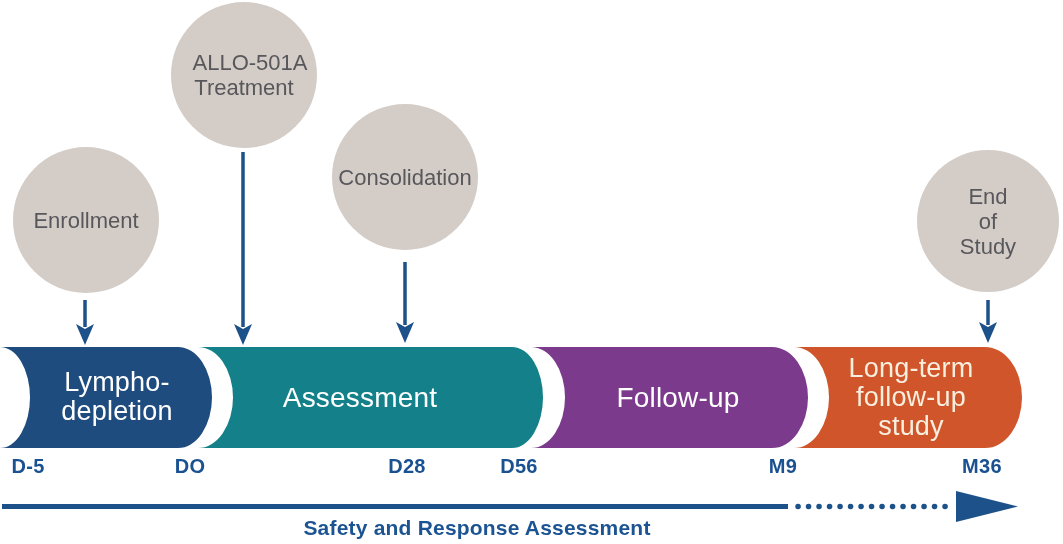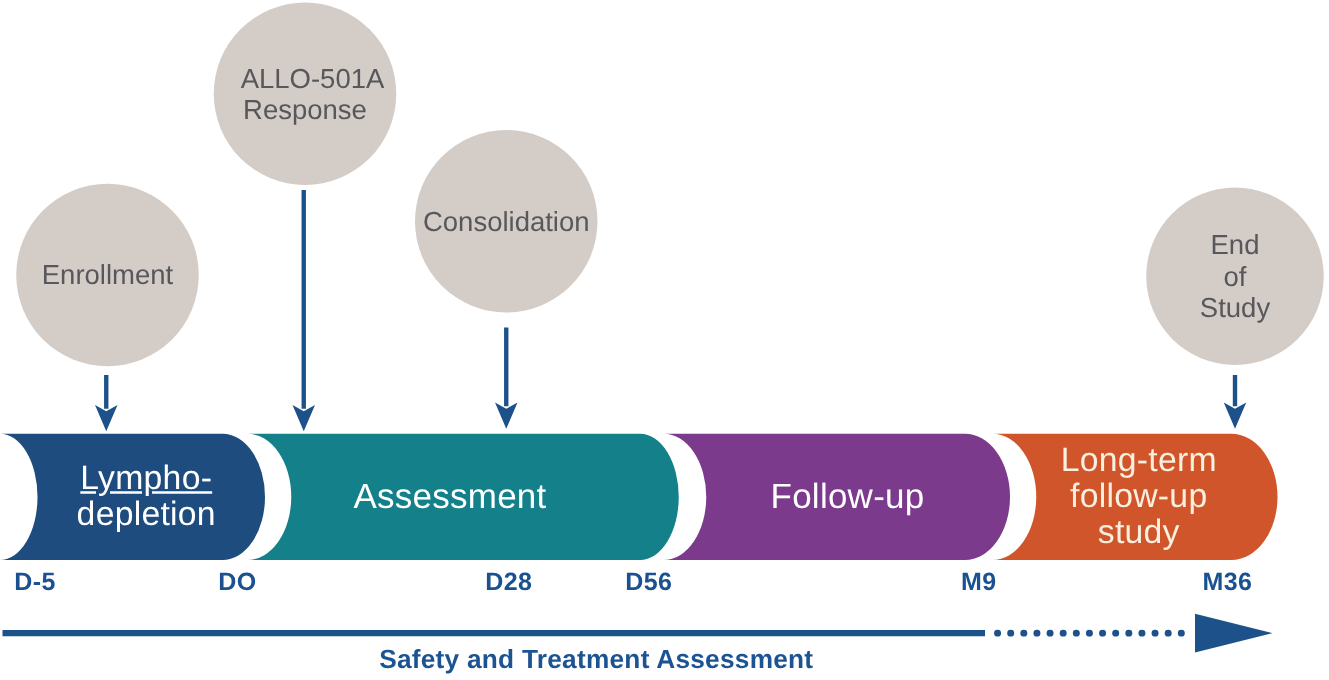--- a/index.html
+++ b/index.html
@@ -57,32 +57,32 @@
       <line x1="798" y1="506.5" x2="952" y2="506.5" stroke-width="5.5" stroke-linecap="round" stroke-dasharray="0.1 10.4" style="stroke:var(--axis_blue)"></line>
       <polygon points="956,491 1018,506.5 956,522" style="fill:var(--axis_blue)"></polygon>
     </g>
   </svg>
 
   <div class="lbl circle-label" style="left:86px; top:220px;">
     <span class="line" style="display: block;">Enrollment</span>
   </div>
   <div class="lbl circle-label" style="left:244px; top:75px;">
     <span class="line" style="display: block; margin-left: 12px;">ALLO-501A</span>
-    <span class="line" style="display: block;">Response</span>
+    <span class="line" style="display: block;">Treatment</span>
   </div>
   <div class="lbl circle-label" style="left:405px; top:177px;text-align:right;">
     <span class="line" style="display: block;">Consolidation</span>
   </div>
   <div class="lbl circle-label" style="left:988px; top:221px;">
     <span class="line" style="display: block;">End</span>
     <span class="line" style="display: block;">of Study</span>
   </div>
 
   <div class="lbl seg-label" style="left:117px; top:397px; font-size:27px;">
-    <span class="line" style="display: block; text-decoration: underline;">Lympho-</span>
+    <span class="line" style="display: block;">Lympho-</span>
     <span class="line" style="display: block;">depletion</span>
   </div>
   <div class="lbl seg-label" style="left:360px; top:397px;">
     <span class="line" style="display: block;">Assessment</span>
   </div>
   <div class="lbl seg-label" style="left:678px; top:397px;">
     <span class="line" style="display: block;">Follow-up</span>
   </div>
   <div class="lbl seg-label cream" style="left:911px; top:397px; font-size:27px;">
     <span class="line" style="display: block;">Long-term</span>
@@ -90,15 +90,15 @@
     <span class="line" style="display: block;">study</span>
   </div>
 
   <div class="tick" style="left:28px;">D-5</div>
   <div class="tick" style="left:190px;">DO</div>
   <div class="tick" style="left:407px;">D28</div>
   <div class="tick" style="left:519px;">D56</div>
   <div class="tick" style="left:783px;">M9</div>
   <div class="tick" style="left:982px;">M36</div>
 
-  <div class="axis-label" style="left:477px;">Safety and Treatment Assessment</div>
+  <div class="axis-label" style="left:477px;">Safety and Response Assessment</div>
 
 </div>
 
 </body></html>

